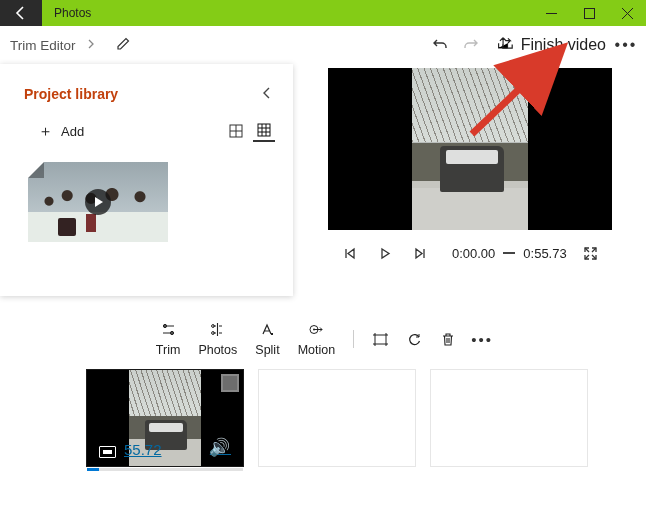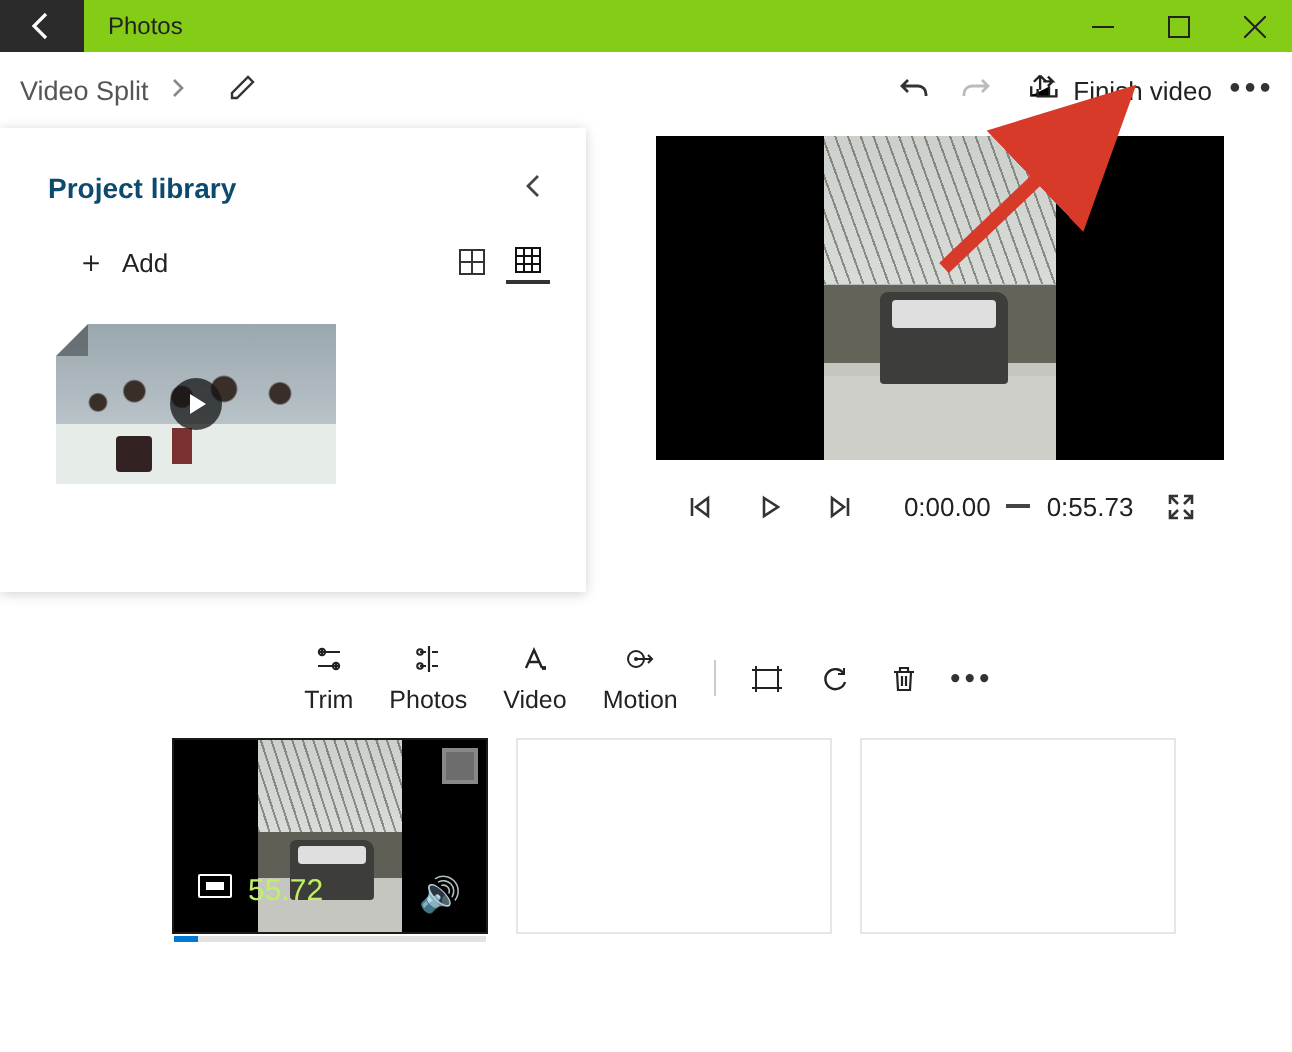--- a/index.html
+++ b/index.html
@@ -85,21 +85,21 @@
     justify-content: center;
     font-size: 16px;
     color: #444;
   }
   .hdr-icon.disabled { color: #bbb; }
   .finish {
     display: flex;
     align-items: center;
     gap: 6px;
     margin: 0 6px 0 10px;
-    font-size: 13px;
+    font-size: 16px;
     color: #222;
   }
   .finish svg { width: 15px; height: 15px; }
   .more-dots {
     font-size: 16px;
     letter-spacing: 2px;
     width: 28px;
     text-align: center;
     color: #333;
   }
@@ -121,21 +121,21 @@
     box-shadow: 0 1px 6px rgba(0,0,0,0.18);
   }
   .panel-header {
     display: flex;
     align-items: center;
     padding: 18px 14px 8px 24px;
   }
   .panel-title {
     font-size: 14px;
     font-weight: 600;
-    color: #0c4a6e;
+    color: #c2410c;
     flex: 1;
   }
   .panel-collapse {
     font-size: 14px;
     color: #444;
     padding: 4px 6px;
   }
   .panel-toolbar {
     display: flex;
     align-items: center;
@@ -358,23 +358,24 @@
     width:18px; height:18px;
     border:2px solid #888;
     background:#6d6d6d;
   }
   .clip .overlay-bottom {
     position:absolute;
     left:12px;
     right:12px;
     bottom:8px;
     display:flex;
-    align-items:flex-start;
-    color:#bef264;
+    align-items:flex-end;
+    color:#0369a1;
     font-size:15px;
+    text-decoration:underline;
   }
   .clip .dur-ico {
     width:17px; height:12px;
     border:1.6px solid #fff;
     border-radius:1px;
     margin-right:8px;
     position:relative;
   }
   .clip .dur-ico::after{
     content:""; position:absolute; left:3px; top:3px; right:3px; bottom:3px;
@@ -412,21 +413,21 @@
       </svg>
   </div>
   <div class="win-btn">
     <svg width="11" height="11" viewBox="0 0 11 11">
         <path d="M0 0 L11 11 M11 0 L0 11" stroke="#222" stroke-width="1"></path>
       </svg>
   </div>
 </div>
 
 <div class="header">
-  <span class="crumb">Video Split</span>
+  <span class="crumb">Trim Editor</span>
   <span class="crumb sep">
     <svg width="10" height="10" viewBox="0 0 10 10">
         <path d="M3 1 L7 5 L3 9" stroke="#888" stroke-width="1.3" fill="none"></path>
       </svg>
   </span>
   <span class="rename-btn">
     <svg width="15" height="15" viewBox="0 0 15 15">
         <path d="M2 13 L2 10.5 L10 2.5 L12.5 5 L4.5 13 Z" stroke="#333" stroke-width="1.2" fill="none"></path>
       </svg>
   </span>
@@ -563,21 +564,21 @@
         <circle cx="3" cy="4" r="1.4" fill="none" stroke="#222"></circle>
         <circle cx="3" cy="11" r="1.4" fill="none" stroke="#222"></circle>
       </svg>
     <span>Photos</span>
   </div>
   <div class="tl-btn">
     <svg class="ico" viewBox="0 0 15 15">
         <path d="M3 12 L7 3 L11 12 M4.5 9 H9.5" stroke="#222" stroke-width="1.2" fill="none"></path>
         <path d="M11 12 H13" stroke="#222" stroke-width="1.9"></path>
       </svg>
-    <span>Video</span>
+    <span>Split</span>
   </div>
   <div class="tl-btn">
     <svg class="ico" viewBox="0 0 15 15">
         <circle cx="5" cy="7.5" r="4" stroke="#222" fill="none"></circle>
         <path d="M5 7.5 H13 M11 5.5 L13 7.5 L11 9.5" stroke="#222" fill="none"></path>
         <circle cx="5" cy="7.5" r="1" fill="#222"></circle>
       </svg>
     <span>Motion</span>
   </div>
   <div class="vline"></div>

